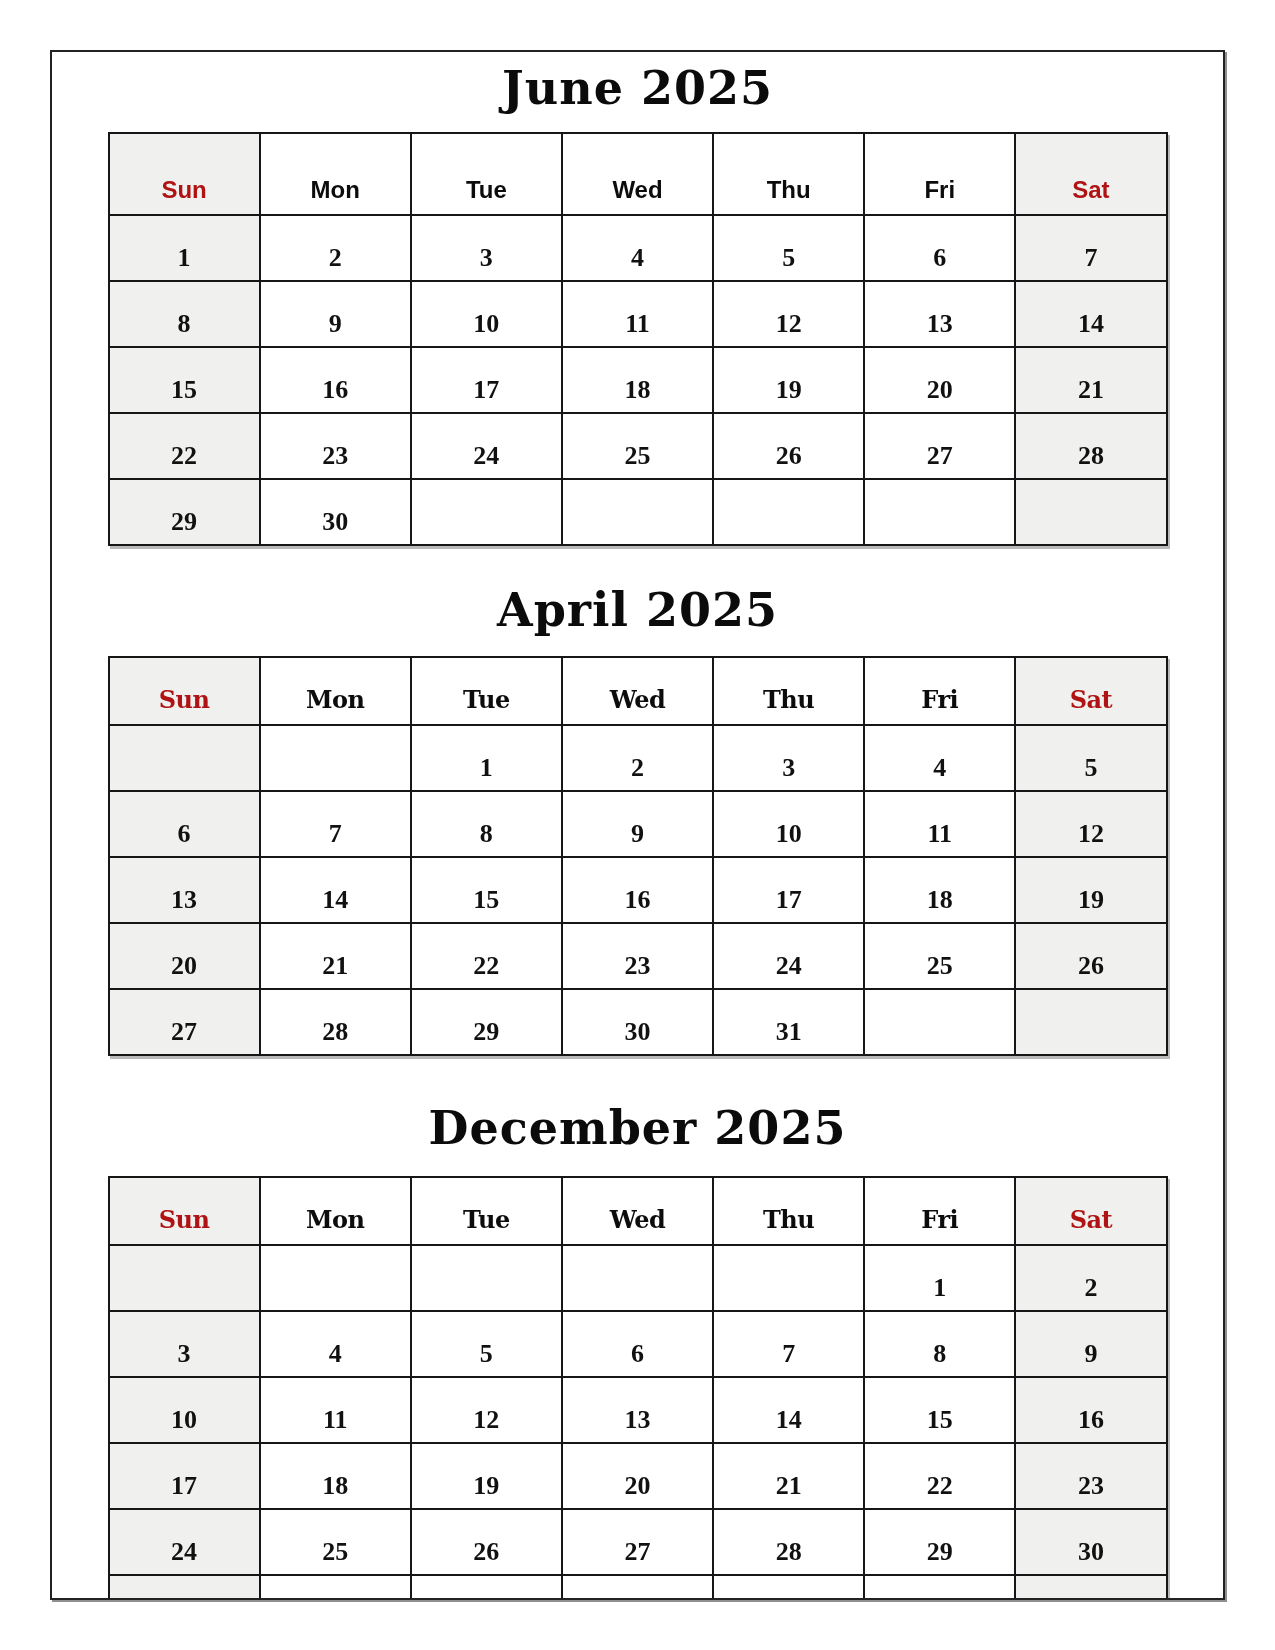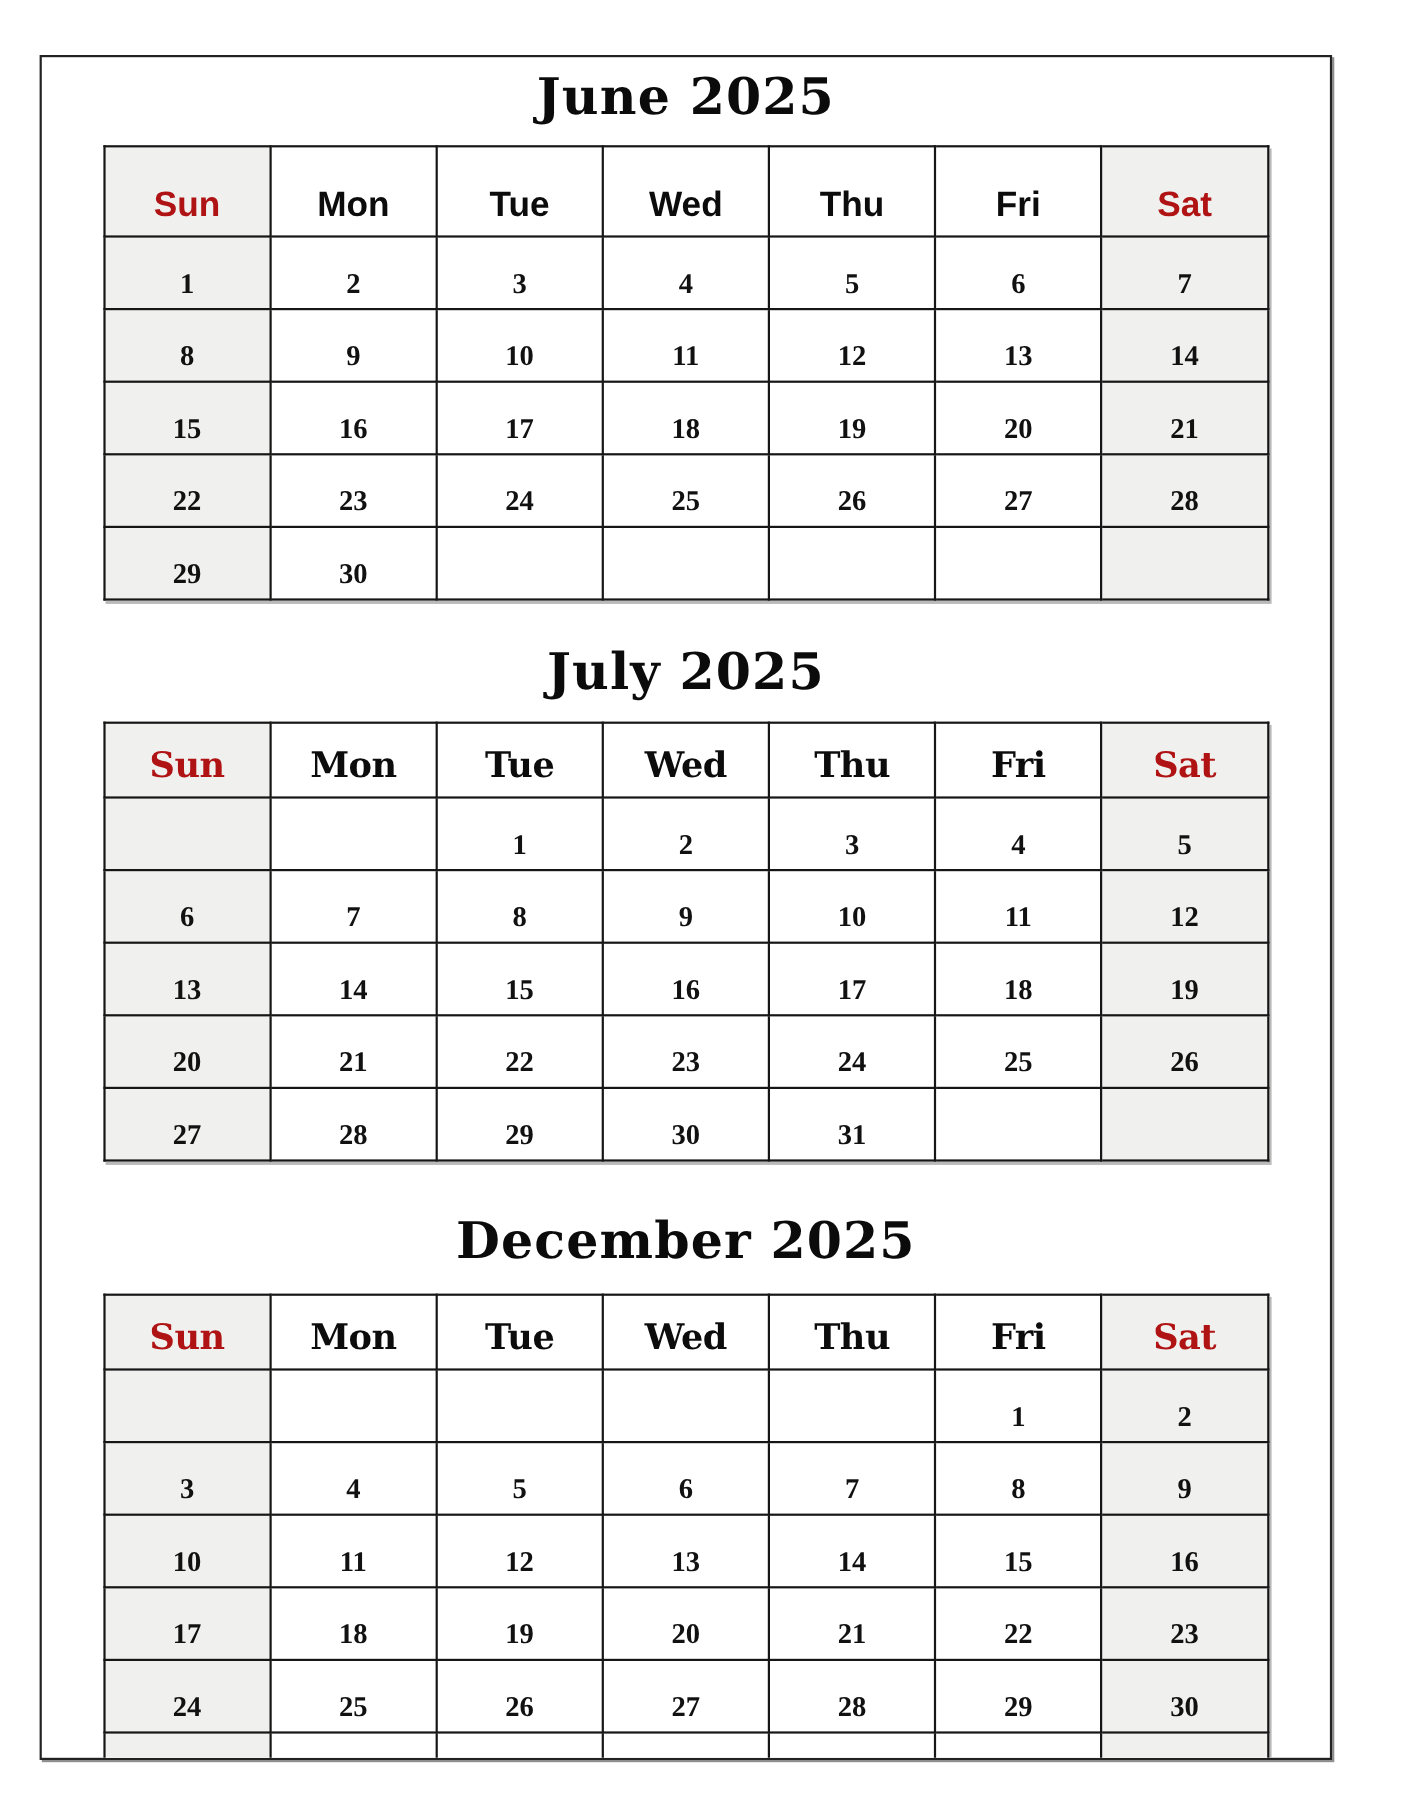--- a/index.html
+++ b/index.html
@@ -5,21 +5,21 @@
   html, body {
     margin: 0;
     padding: 0;
     background: #ffffff;
     width: 1275px;
     height: 1650px;
     font-family: "Liberation Serif", serif;
   }
   .page-frame {
     position: absolute;
-    left: 36px;
+    left: 50px;
     top: 50px;
     width: 1171px;
     height: 1546px;
     border: 2px solid #222222;
     box-shadow: 2px 2px 0 #8f8f8f;
     background: #ffffff;
     overflow: hidden;
   }
   .month-title {
     text-align: center;
@@ -44,21 +44,21 @@
     background: #ffffff;
   }
   table.cal-table th,
   table.cal-table td {
     border: 2px solid #161616;
     text-align: center;
     vertical-align: bottom;
   }
   table.cal-table th {
     font-weight: bold;
-    font-size: 32px;
+    font-size: 24px;
     color: #0c0c0c;
     padding: 0 0 10px 0;
   }
   table.hdr-sans th  { height: 70px; font-family: "Liberation Sans", sans-serif; }
   table.hdr-serif th { height: 56px; font-family: "DejaVu Serif", serif; letter-spacing: -0.5px; }
   table.cal-table td {
     height: 57px;
     font-family: "Liberation Serif", serif;
     font-weight: bold;
     font-size: 26px;
@@ -136,21 +136,21 @@
               <td></td>
               <td></td>
               <td></td>
               <td></td>
               <td class="weekend"></td>
             </tr>
           </tbody>
         </table>
       </section>
       <section>
-        <h2 class="month-title t1">July 2025</h2>
+        <h2 class="month-title t1">April 2025</h2>
         <table class="cal-table hdr-serif">
           <thead>
             <tr>
               <th class="weekend-hd">Sun</th>
               <th>Mon</th>
               <th>Tue</th>
               <th>Wed</th>
               <th>Thu</th>
               <th>Fri</th>
               <th class="weekend-hd">Sat</th>

